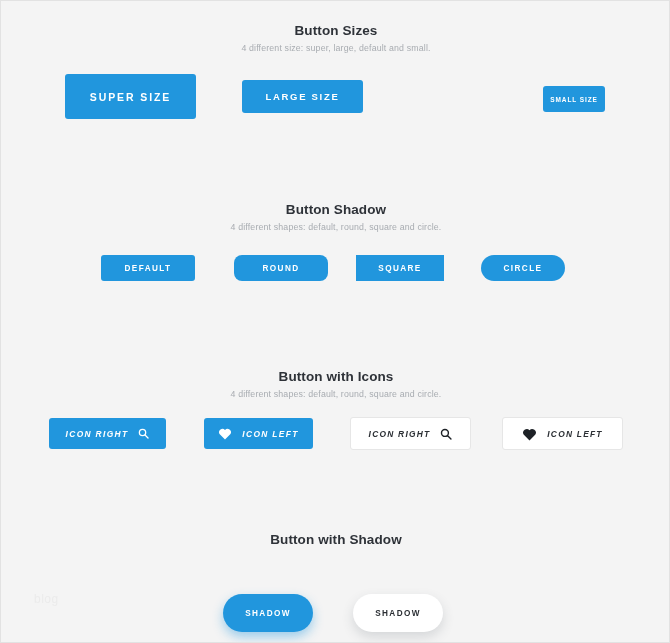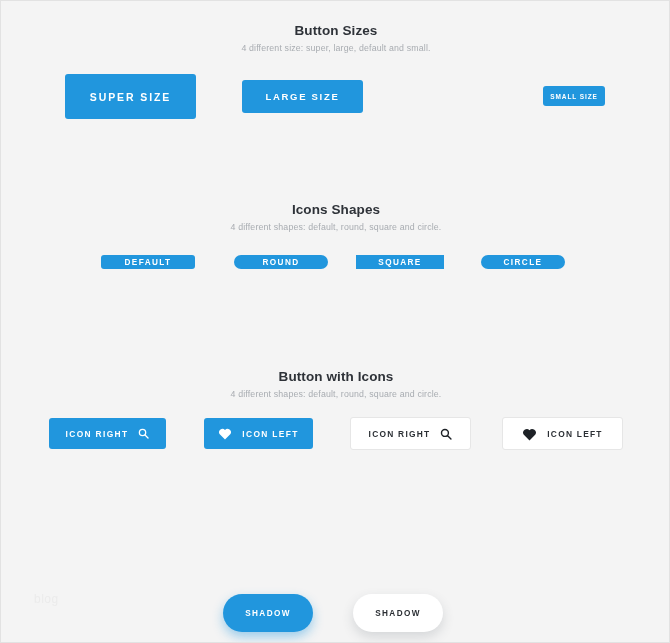--- a/index.html
+++ b/index.html
@@ -69,21 +69,21 @@
     background: #2196dd;
     color: #ffffff;
     border: none;
     border-radius: 3px;
     font-family: "Liberation Sans", sans-serif;
     font-weight: bold;
     letter-spacing: 1.6px;
     text-transform: uppercase;
     cursor: pointer;
     white-space: nowrap;
-    padding: 7px;
+    padding: 13px;
   }
 
   
   .btn-super {
     left: 64px;  top: 73px;  width: 131px; height: 45px;
     font-size: 10.5px; letter-spacing: 1.9px;
   }
   .btn-large {
     left: 241px; top: 79px;  width: 121px; height: 33px;
     font-size: 9.5px; letter-spacing: 1.7px;
@@ -107,20 +107,21 @@
   .shape-square  { left: 355px; border-radius: 0; width: 88px; }
   .shape-circle  { left: 480px; border-radius: 999px; width: 84px; }
 
   
   .btn-icon {
     top: 417px;
     height: 31px;
     font-size: 8.4px;
     letter-spacing: 1.35px;
     gap: 10px;
+    font-style: italic;
   }
   .icon-a { left: 48px;  width: 117px; border-radius: 3px; }
   .icon-b { left: 203px; width: 109px; border-radius: 3px; }
 
   .btn-outline {
     background: #ffffff;
     color: #2b2f34;
     border: 1px solid #e6e6e6;
     letter-spacing: 1.25px;
     font-weight: bold;
@@ -169,21 +170,21 @@
       <p class="section-sub">4 different size: super, large, default and small.</p>
     </div>
   </div>
 
   <button class="btn btn-super">SUPER SIZE</button>
   <button class="btn btn-large">LARGE SIZE</button>
   <button class="btn btn-small">SMALL SIZE</button>
 
   <div class="section" style="top:201px;">
     <div class="section-head">
-      <h2 class="section-title">Icons Shapes</h2>
+      <h2 class="section-title">Button Shadow</h2>
       <p class="section-sub">4 different shapes: default, round, square and circle.</p>
     </div>
   </div>
 
   <button class="btn btn-shape shape-default">DEFAULT</button>
   <button class="btn btn-shape shape-round">ROUND</button>
   <button class="btn btn-shape shape-square">SQUARE</button>
   <button class="btn btn-shape shape-circle">CIRCLE</button>
 
   <div class="section" style="top:368px;">
@@ -226,19 +227,20 @@
     <span class="ico">
       <svg width="15" height="14" viewBox="0 0 24 22" fill="#1d2126">
         <path d="M12 21.3 2.6 11.9A5.9 5.9 0 0 1 12 4.9a5.9 5.9 0 0 1 9.4 7L12 21.3z"></path>
       </svg>
     </span>
     <span>ICON LEFT</span>
   </button>
 
   <div class="section" style="top:531px;">
     <div class="section-head">
+      <h2 class="section-title">Button with Shadow</h2>
     </div>
   </div>
 
   <button class="btn btn-shadow shadow-blue">SHADOW</button>
   <button class="btn btn-shadow shadow-white">SHADOW</button>
 
 </div>
 
 </body></html>

